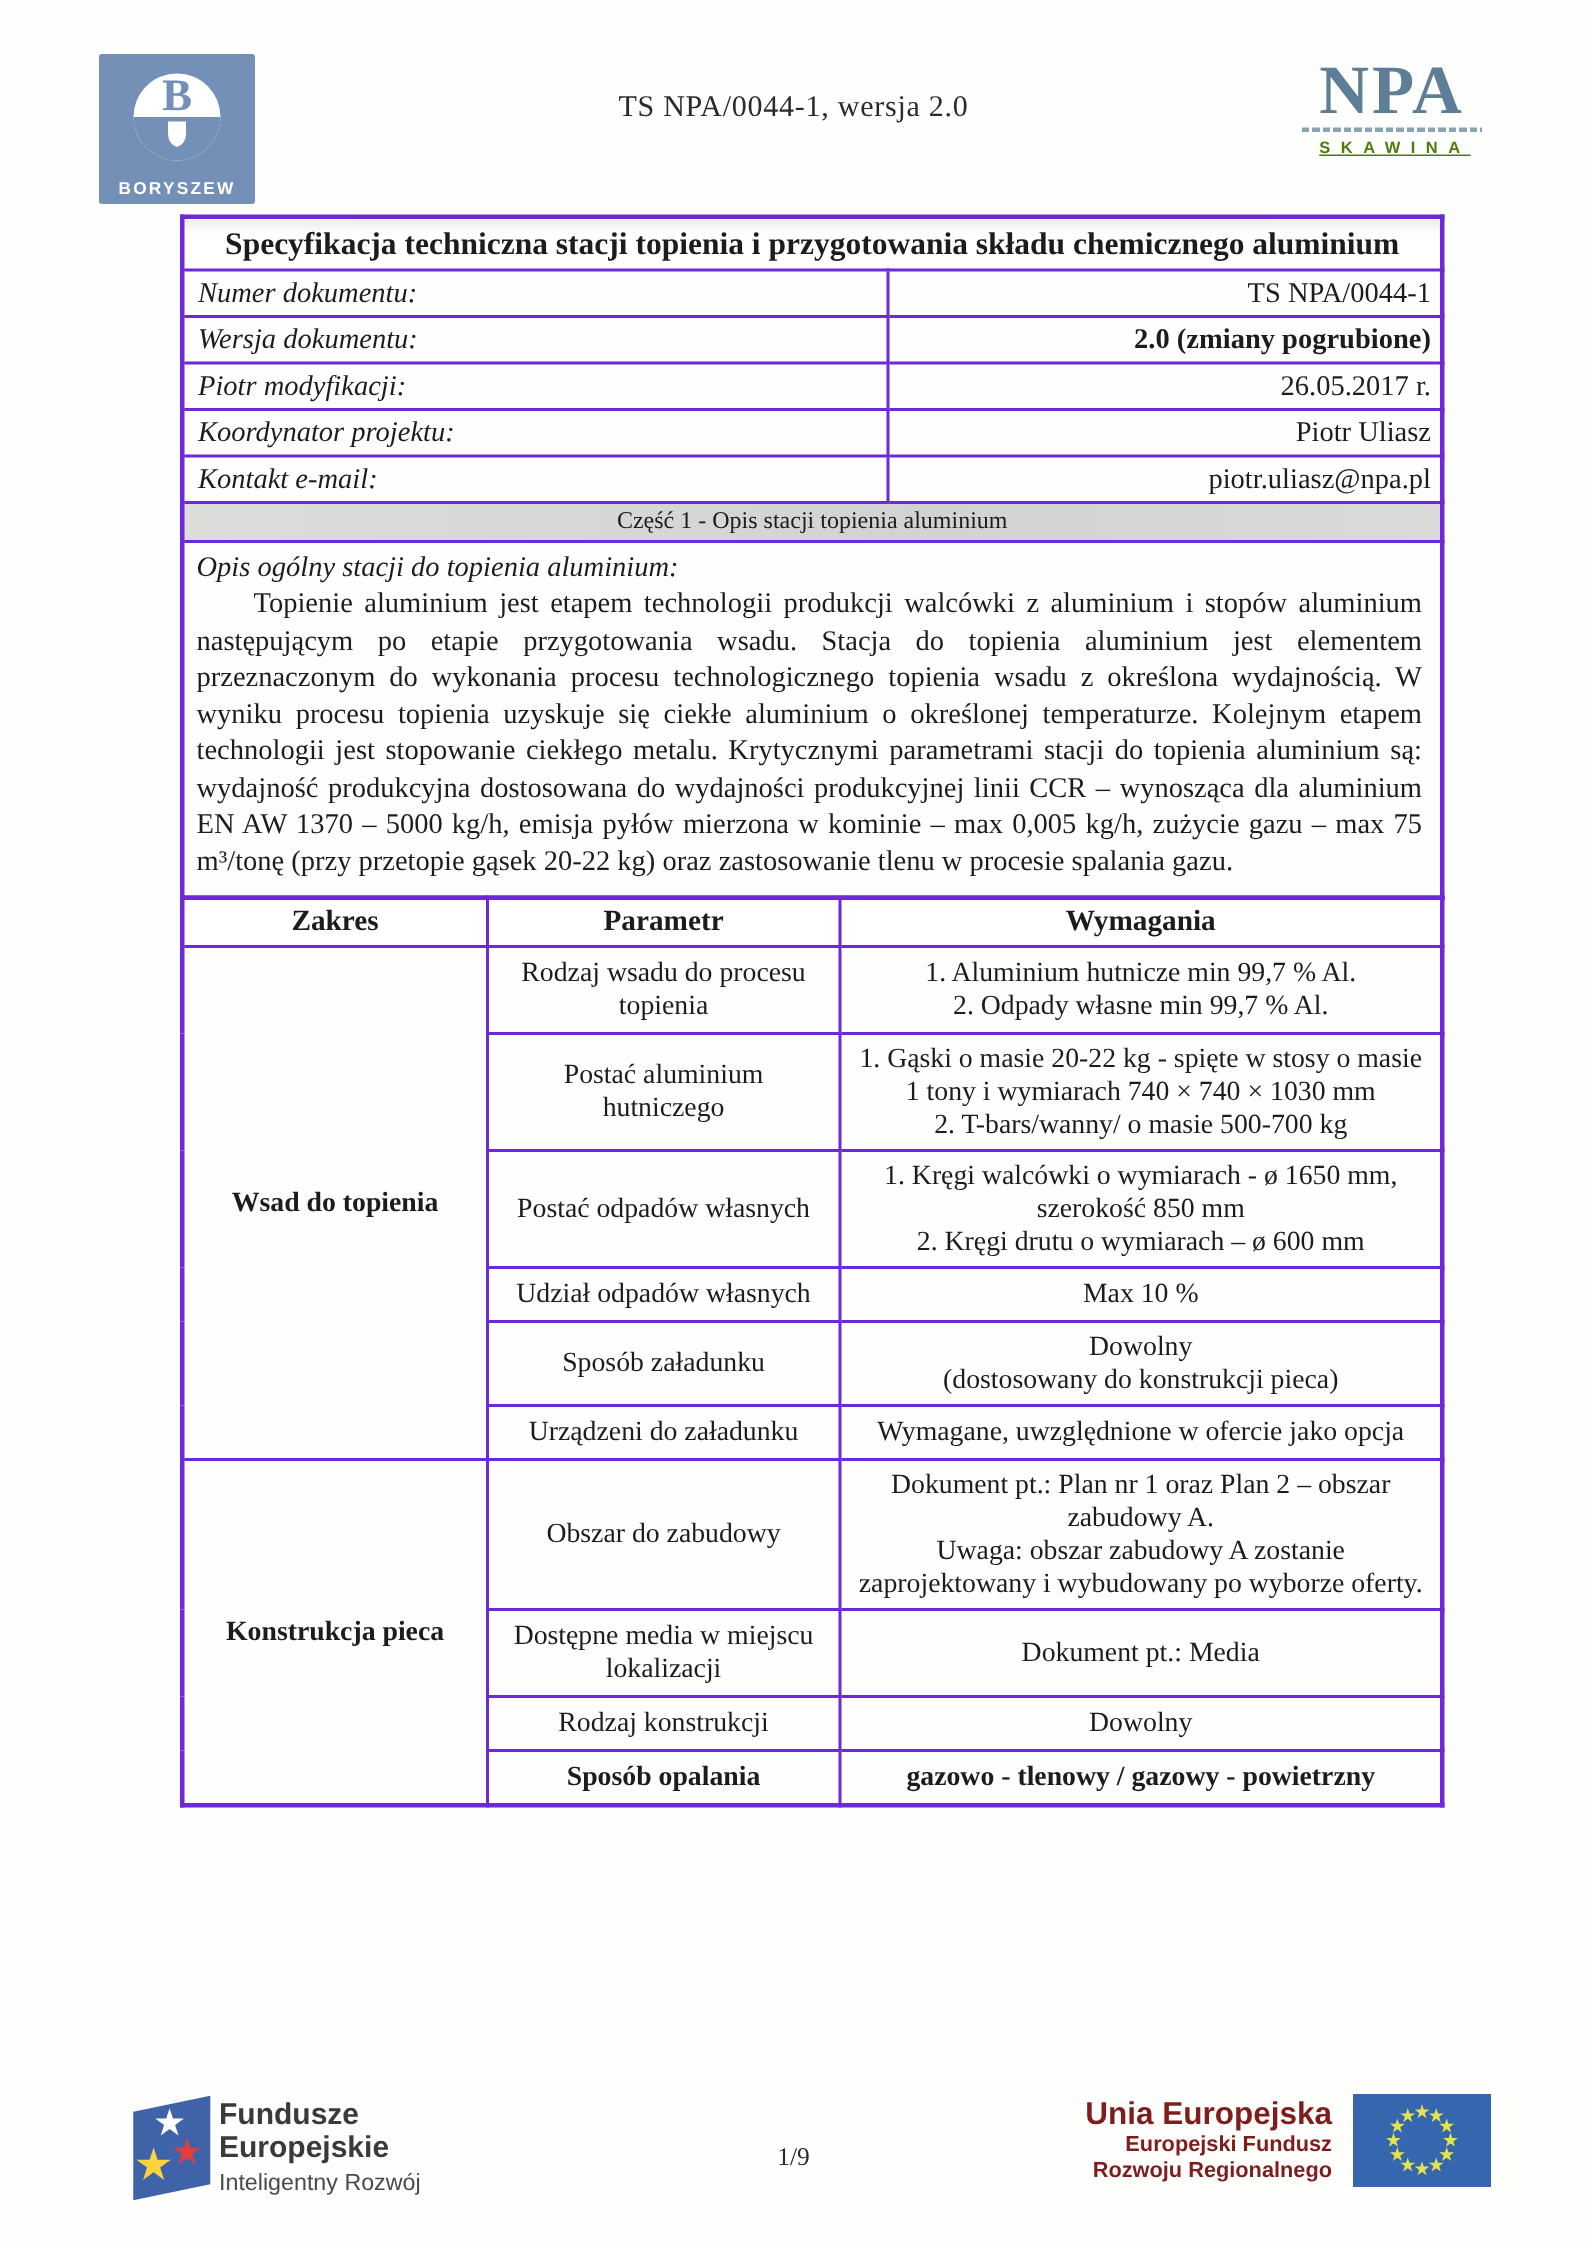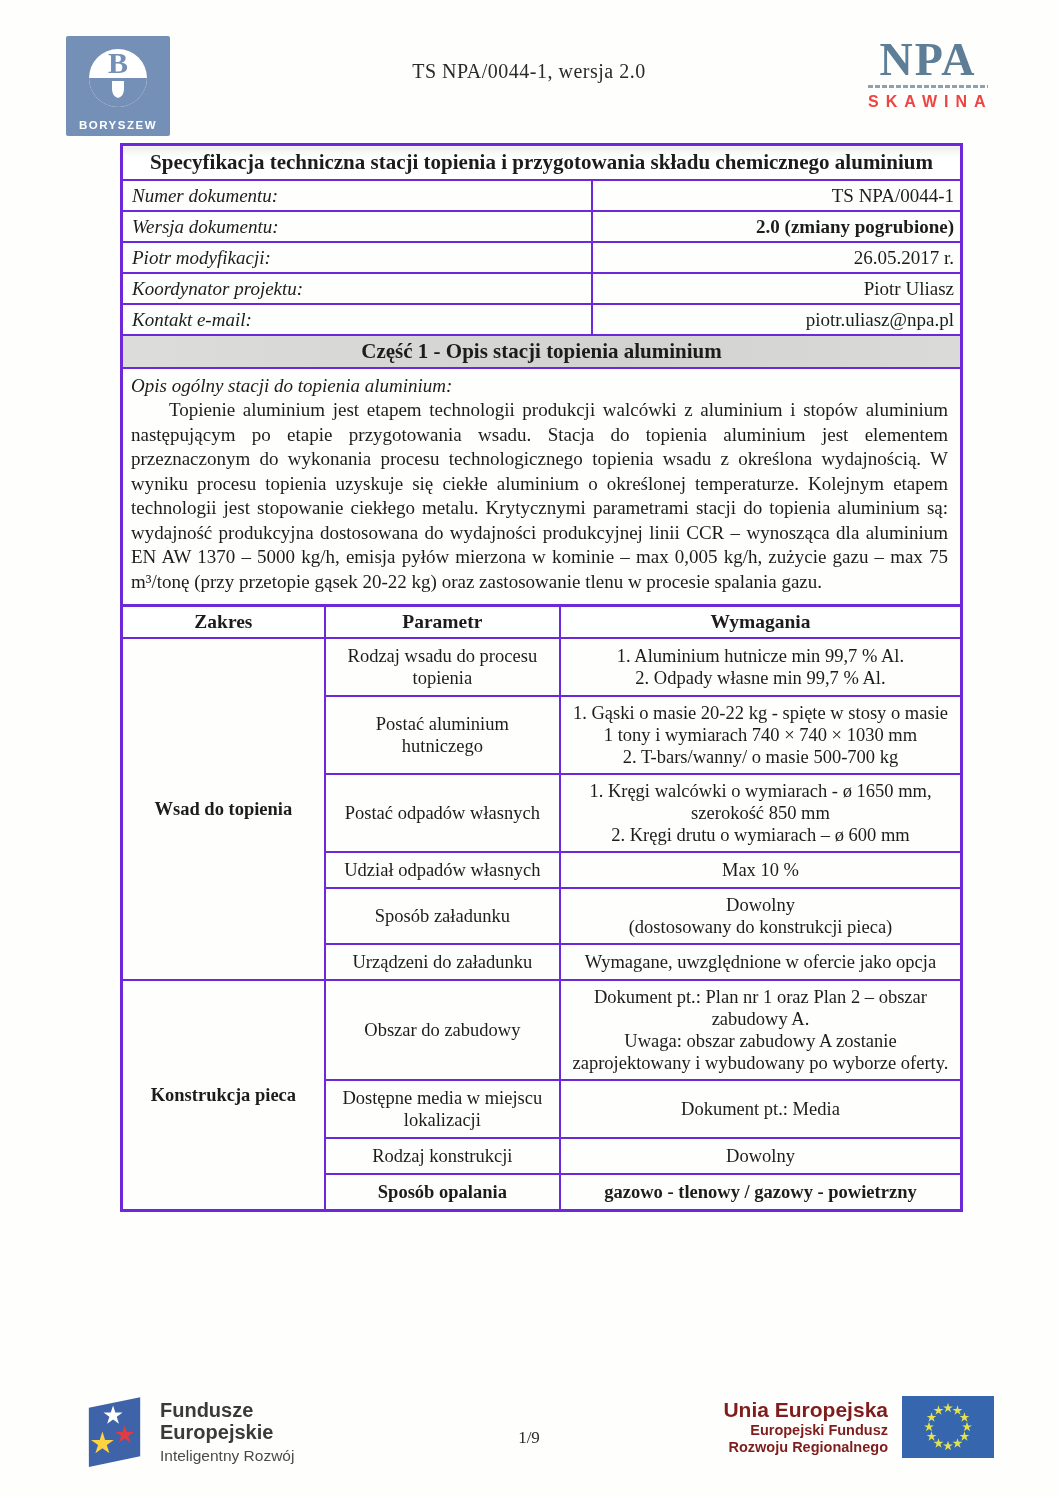--- a/index.html
+++ b/index.html
@@ -18,58 +18,58 @@
   .npa{position:absolute;right:66px;top:38px;width:128px;text-align:center;}
   .npa-name{
     font-family:"Liberation Serif",serif;font-weight:bold;font-size:46px;
     line-height:44px;color:#5d7e96;letter-spacing:2px;
   }
   .npa-line{
     height:3px;margin:3px 4px 5px 4px;
     background:repeating-linear-gradient(90deg,#8aa3b4 0 5px,transparent 5px 7px);
   }
   .npa-sub{
-    font-family:"Liberation Sans",sans-serif;font-weight:bold;font-size:16px;
-    letter-spacing:7px;color:#ef4444;padding-left:4px;
+    font-family:"Liberation Sans",sans-serif;font-weight:bold;font-size:11px;
+    letter-spacing:7px;color:#4d7c0f;padding-left:4px;text-decoration:underline;
   }
   
   .content{position:absolute;left:120px;top:143px;width:843px;}
   table{border-collapse:collapse;width:100%;table-layout:fixed;}
   table, td, th{border:2px solid #6d28d9;}
   table{border-width:3px;}
   td,th{padding:2px 6px;vertical-align:middle;}
   #spec-table{margin-top:-3px;}
   .title-cell{
     text-align:center;font-weight:bold;font-size:21px;line-height:27px;padding:3px 10px;
     background:linear-gradient(180deg,#ececea,#ffffff 30%);
   }
   .meta-label{font-style:italic;font-size:19px;padding-left:9px;height:25px;}
   .meta-value{text-align:right;font-size:19px;}
   .meta-value.bold{font-weight:bold;}
   .section-cell{
-    text-align:center;font-weight:bold;font-size:21px;padding:3px;
+    text-align:center;font-weight:normal;font-size:16px;padding:3px;
     background:linear-gradient(90deg,#dcdcda,#d2d2d0 60%,#dadad8);
   }
   .desc-cell{padding:4px 12px 10px 8px;vertical-align:top;}
   .desc-label{font-style:italic;font-size:19px;line-height:25px;}
   .desc-text{
     margin:0;font-size:19px;line-height:24.5px;text-align:justify;text-indent:38px;
   }
   #spec-table th{
     text-align:center;font-size:19.5px;font-weight:bold;padding:4px;background:#fff;
   }
   #spec-table td{font-size:18.5px;line-height:22px;text-align:center;}
   td.zakres-cell{font-weight:bold;font-size:19px;}
   td.parametr-cell{padding:6px 8px;}
   td.wymagania-cell{padding:5px 8px;margin-top:17px;}
   tr.bold-row td{font-weight:bold;}
   
   .footer{position:absolute;left:0;top:1388px;width:100%;height:100px;
     font-family:"Liberation Sans",sans-serif;}
-  .fe-block{position:absolute;left:84px;top:6px;display:flex;align-items:center;gap:14px;}
+  .fe-block{position:absolute;left:84px;top:6px;display:flex;align-items:center;}
   .fe-text .l1,.fe-text .l2{font-weight:bold;font-size:20px;line-height:22px;color:#3a3a38;}
   .fe-text .l3{font-size:15.5px;margin-top:4px;color:#4a4a48;}
   .page-num{
     position:absolute;left:0;width:100%;top:40px;text-align:center;
     font-family:"Liberation Serif",serif;font-size:17px;color:#2a2a2a;
   }
   .eu-block{position:absolute;right:64px;top:8px;display:flex;align-items:center;gap:14px;}
   .eu-text{text-align:right;color:#7f1d1d;}
   .eu-text .l1{font-weight:bold;font-size:21px;line-height:24px;}
   .eu-text .l2,.eu-text .l3{font-weight:bold;font-size:14.5px;line-height:17px;}

